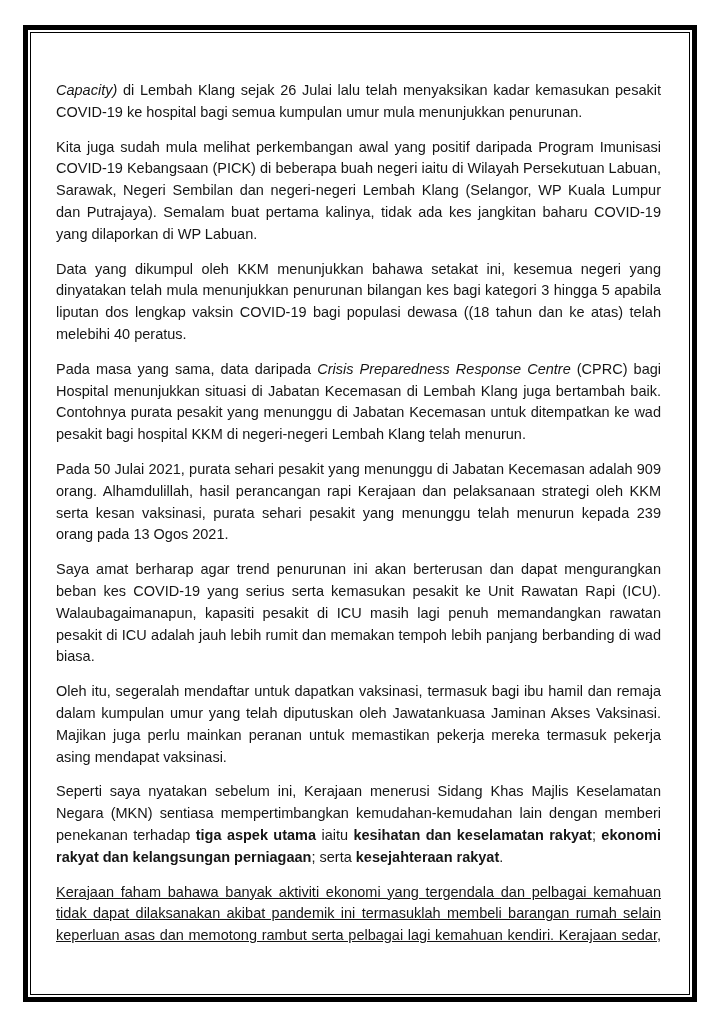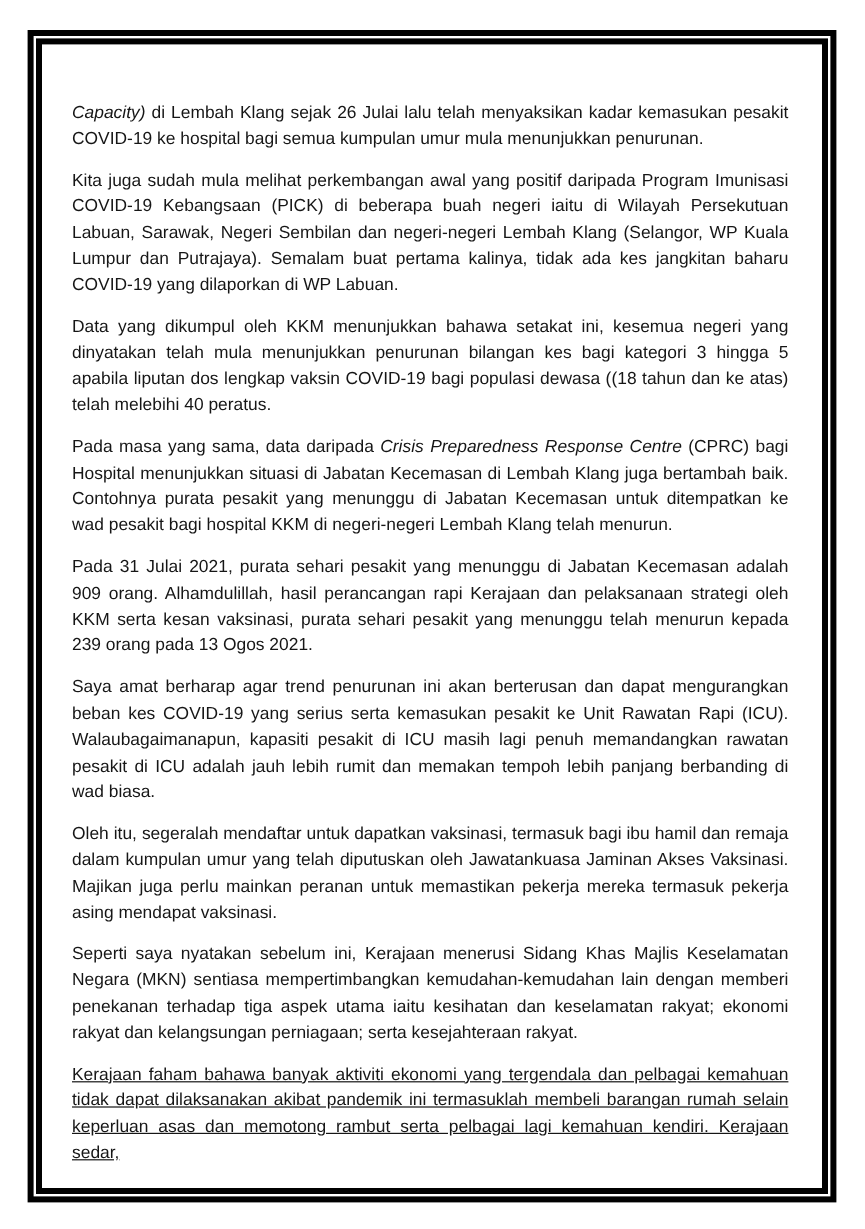--- a/index.html
+++ b/index.html
@@ -25,55 +25,55 @@
     top: 25px;
     width: 674px;
     height: 977px;
     border: 5px solid #000000;
     background: #ffffff;
   }
   
   .frame-inner {
     position: absolute;
     left: 2px; top: 2px; right: 2px; bottom: 2px;
-    border: 5px solid #000000;
+    border: 1px solid #000000;
   }
   .doc-body {
     position: absolute;
     left: 0; top: 0; right: 0; bottom: 0;
     padding: 47px 28px 0 25px;
     overflow: hidden;
   }
   .para {
     margin: 0 0 13px 0;
     font-size: 14.5px;
     line-height: 21.8px;
     color: #161616;
     text-align: justify;
     word-spacing: normal;
   }
   .para:last-child { margin-bottom: 0; }
   
   .para.cont { text-align-last: justify; text-decoration: underline; }
   .run.normal { font-style: normal; font-weight: 400; }
   .run.italic { font-style: italic; font-weight: 400; }
-  .run.bold   { font-style: normal; font-weight: 400; margin-top: 12px; }
+  .run.bold   { font-style: normal; font-weight: 700; margin-top: 12px; }
 </style>
 </head>
 <body>
 
 <div class="page-canvas">
   <div class="frame-outer">
     <div class="frame-inner">
       <div class="doc-body">
           <p class="para"><span class="run italic">Capacity)</span><span class="run normal"> di Lembah Klang sejak 26 Julai lalu telah menyaksikan kadar kemasukan pesakit COVID-19 ke hospital bagi semua kumpulan umur mula menunjukkan penurunan.</span></p>
           <p class="para"><span class="run normal">Kita juga sudah mula melihat perkembangan awal yang positif daripada Program Imunisasi COVID-19 Kebangsaan (PICK) di beberapa buah negeri iaitu di Wilayah Persekutuan Labuan, Sarawak, Negeri Sembilan dan negeri-negeri Lembah Klang (Selangor, WP Kuala Lumpur dan Putrajaya). Semalam buat pertama kalinya, tidak ada kes jangkitan baharu COVID-19 yang dilaporkan di WP Labuan.</span></p>
           <p class="para"><span class="run normal">Data yang dikumpul oleh KKM menunjukkan bahawa setakat ini, kesemua negeri yang dinyatakan telah mula menunjukkan penurunan bilangan kes bagi kategori 3 hingga 5 apabila liputan dos lengkap vaksin COVID-19 bagi populasi dewasa ((18 tahun dan ke atas) telah melebihi 40 peratus.</span></p>
           <p class="para"><span class="run normal">Pada masa yang sama, data daripada </span><span class="run italic">Crisis Preparedness Response Centre</span><span class="run normal"> (CPRC) bagi Hospital menunjukkan situasi di Jabatan Kecemasan di Lembah Klang juga bertambah baik. Contohnya purata pesakit yang menunggu di Jabatan Kecemasan untuk ditempatkan ke wad pesakit bagi hospital KKM di negeri-negeri Lembah Klang telah menurun.</span></p>
-          <p class="para"><span class="run normal">Pada 31 Julai 2021, purata sehari pesakit yang menunggu di Jabatan Kecemasan adalah 909 orang. Alhamdulillah, hasil perancangan rapi Kerajaan dan pelaksanaan strategi oleh KKM serta kesan vaksinasi, purata sehari pesakit yang menunggu telah menurun kepada 239 orang pada 13 Ogos 2021.</span></p>
+          <p class="para"><span class="run normal">Pada 50 Julai 2021, purata sehari pesakit yang menunggu di Jabatan Kecemasan adalah 909 orang. Alhamdulillah, hasil perancangan rapi Kerajaan dan pelaksanaan strategi oleh KKM serta kesan vaksinasi, purata sehari pesakit yang menunggu telah menurun kepada 239 orang pada 13 Ogos 2021.</span></p>
           <p class="para"><span class="run normal">Saya amat berharap agar trend penurunan ini akan berterusan dan dapat mengurangkan beban kes COVID-19 yang serius serta kemasukan pesakit ke Unit Rawatan Rapi (ICU). Walaubagaimanapun, kapasiti pesakit di ICU masih lagi penuh memandangkan rawatan pesakit di ICU adalah jauh lebih rumit dan memakan tempoh lebih panjang berbanding di wad biasa.</span></p>
           <p class="para"><span class="run normal">Oleh itu, segeralah mendaftar untuk dapatkan vaksinasi, termasuk bagi ibu hamil dan remaja dalam kumpulan umur yang telah diputuskan oleh Jawatankuasa Jaminan Akses Vaksinasi. Majikan juga perlu mainkan peranan untuk memastikan pekerja mereka termasuk pekerja asing mendapat vaksinasi.</span></p>
           <p class="para"><span class="run normal">Seperti saya nyatakan sebelum ini, Kerajaan menerusi Sidang Khas Majlis Keselamatan Negara (MKN) sentiasa mempertimbangkan kemudahan-kemudahan lain dengan memberi penekanan terhadap </span><span class="run bold">tiga aspek utama</span><span class="run normal"> iaitu </span><span class="run bold">kesihatan dan keselamatan rakyat</span><span class="run normal">; </span><span class="run bold">ekonomi rakyat dan kelangsungan perniagaan</span><span class="run normal">; serta </span><span class="run bold">kesejahteraan rakyat</span><span class="run normal">.</span></p>
           <p class="para cont"><span class="run normal">Kerajaan faham bahawa banyak aktiviti ekonomi yang tergendala dan pelbagai kemahuan tidak dapat dilaksanakan akibat pandemik ini termasuklah membeli barangan rumah selain keperluan asas dan memotong rambut serta pelbagai lagi kemahuan kendiri. Kerajaan sedar,</span></p>
         </div>
     </div>
   </div>
 </div>
 
 </body></html>

